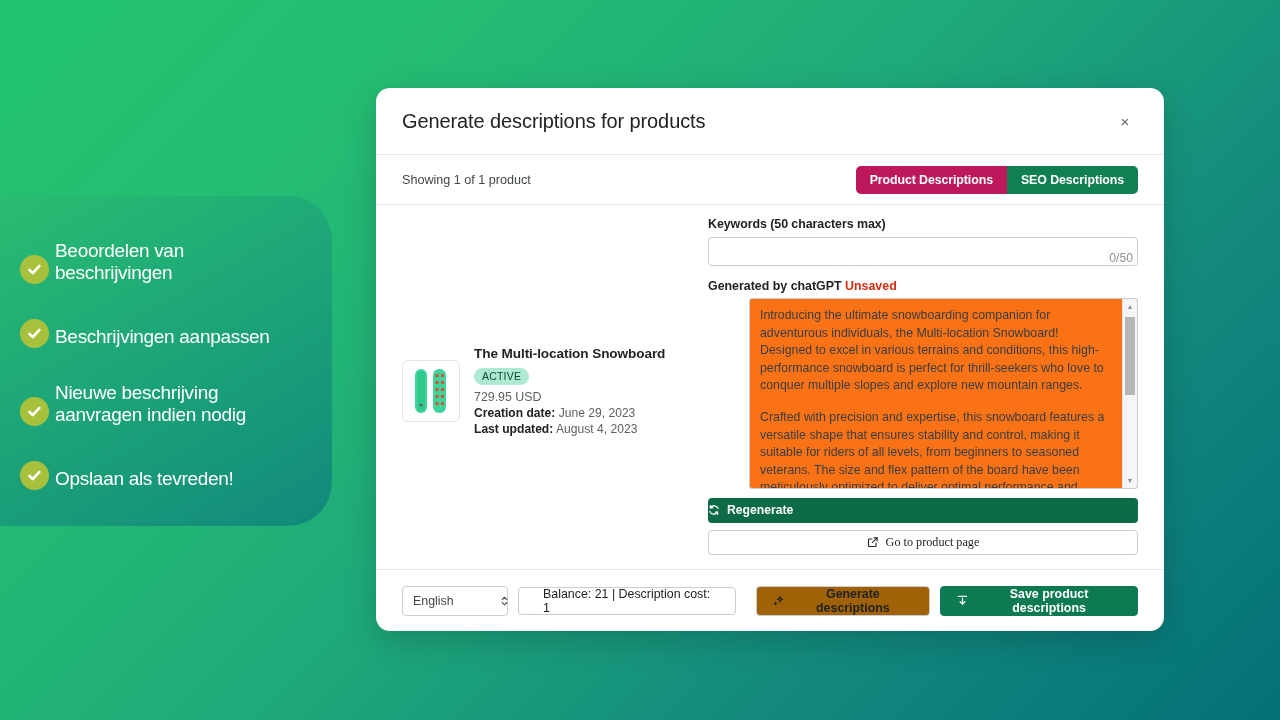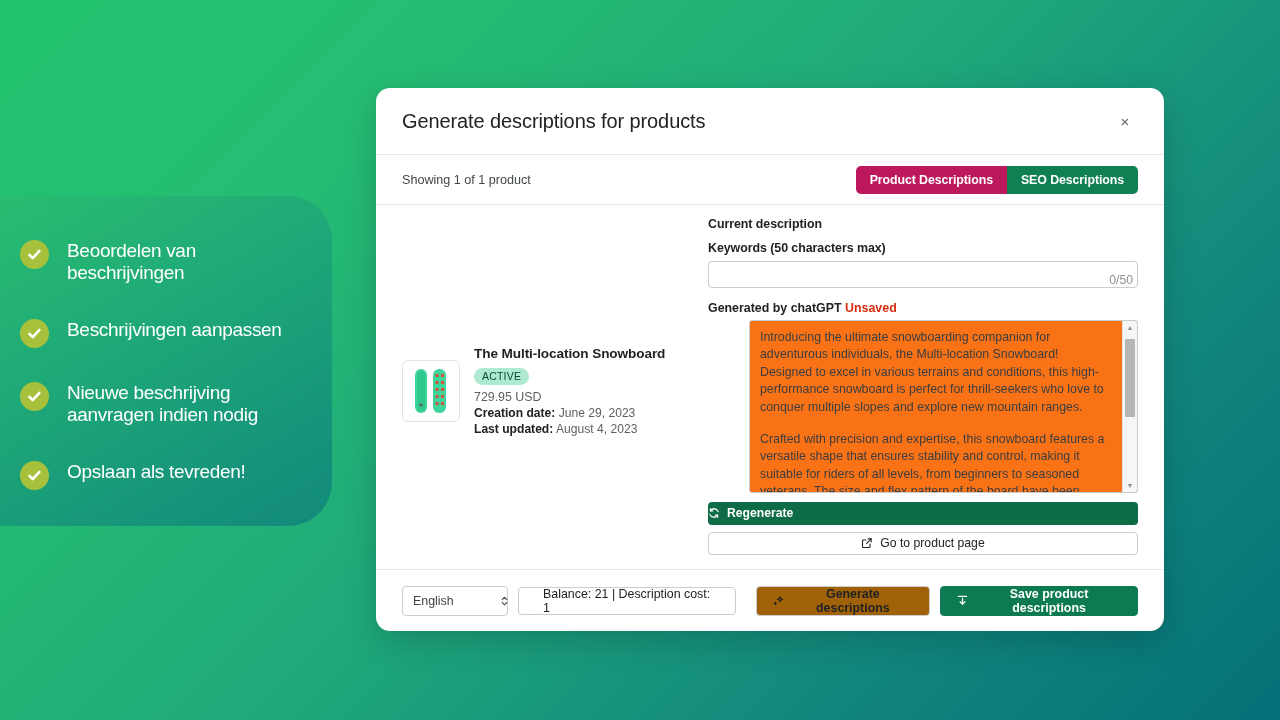--- a/index.html
+++ b/index.html
@@ -26,22 +26,22 @@
     border-radius: 0 44px 44px 0;
     background: linear-gradient(150deg, #2bbf6f 0%, #1faa77 40%, #12897c 100%);
     padding: 44px 28px 36px 60px;
     display: flex;
     flex-direction: column;
     justify-content: space-between;
   }
 
   .feature-row {
     display: flex;
-    align-items: flex-start;
-    gap: 18px;
+    align-items: flex-end;
+    gap: 6px;
   }
 
   .check-circle {
     flex: 0 0 auto;
     width: 29px;
     height: 29px;
     border-radius: 50%;
     background: #a8c13c;
     display: flex;
     align-items: center;
@@ -305,21 +305,21 @@
   #goto-product-btn {
     margin-top: 7px;
     height: 26px;
     background: #ffffff;
     color: #202223;
     border: 1px solid #c9ccd0;
     border-radius: 4px;
     font-size: 12.2px;
     cursor: pointer;
     display: flex; align-items: center; justify-content: center; gap: 7px;
-    font-family: Liberation Sans, sans-serif;
+    font-family: Liberation Serif, serif;
   }
 
   
   #modal-footer {
     flex: 0 0 auto;
     height: 62px;
     border-top: 1px solid #e7e7e7;
     display: flex;
     align-items: center;
     padding: 0 26px;
@@ -470,21 +470,20 @@
         </div>
         <div class="meta-line">
           <b>Last updated:</b>
           <span>August 4, 2023</span>
         </div>
       </div>
     </div>
 
     <div id="desc-pane">
 
-      <div class="field-label" id="current-desc-label">Current description</div>
 
       <div class="field-label" id="keywords-label">Keywords (50 characters max)</div>
 
       <div id="keywords-input-wrap">
         <input id="keywords-input" type="text" value="" style="">
         <span id="keywords-counter">0/50</span>
       </div>
 
       <div id="generated-label-row">
         <span>Generated by chatGPT</span>

